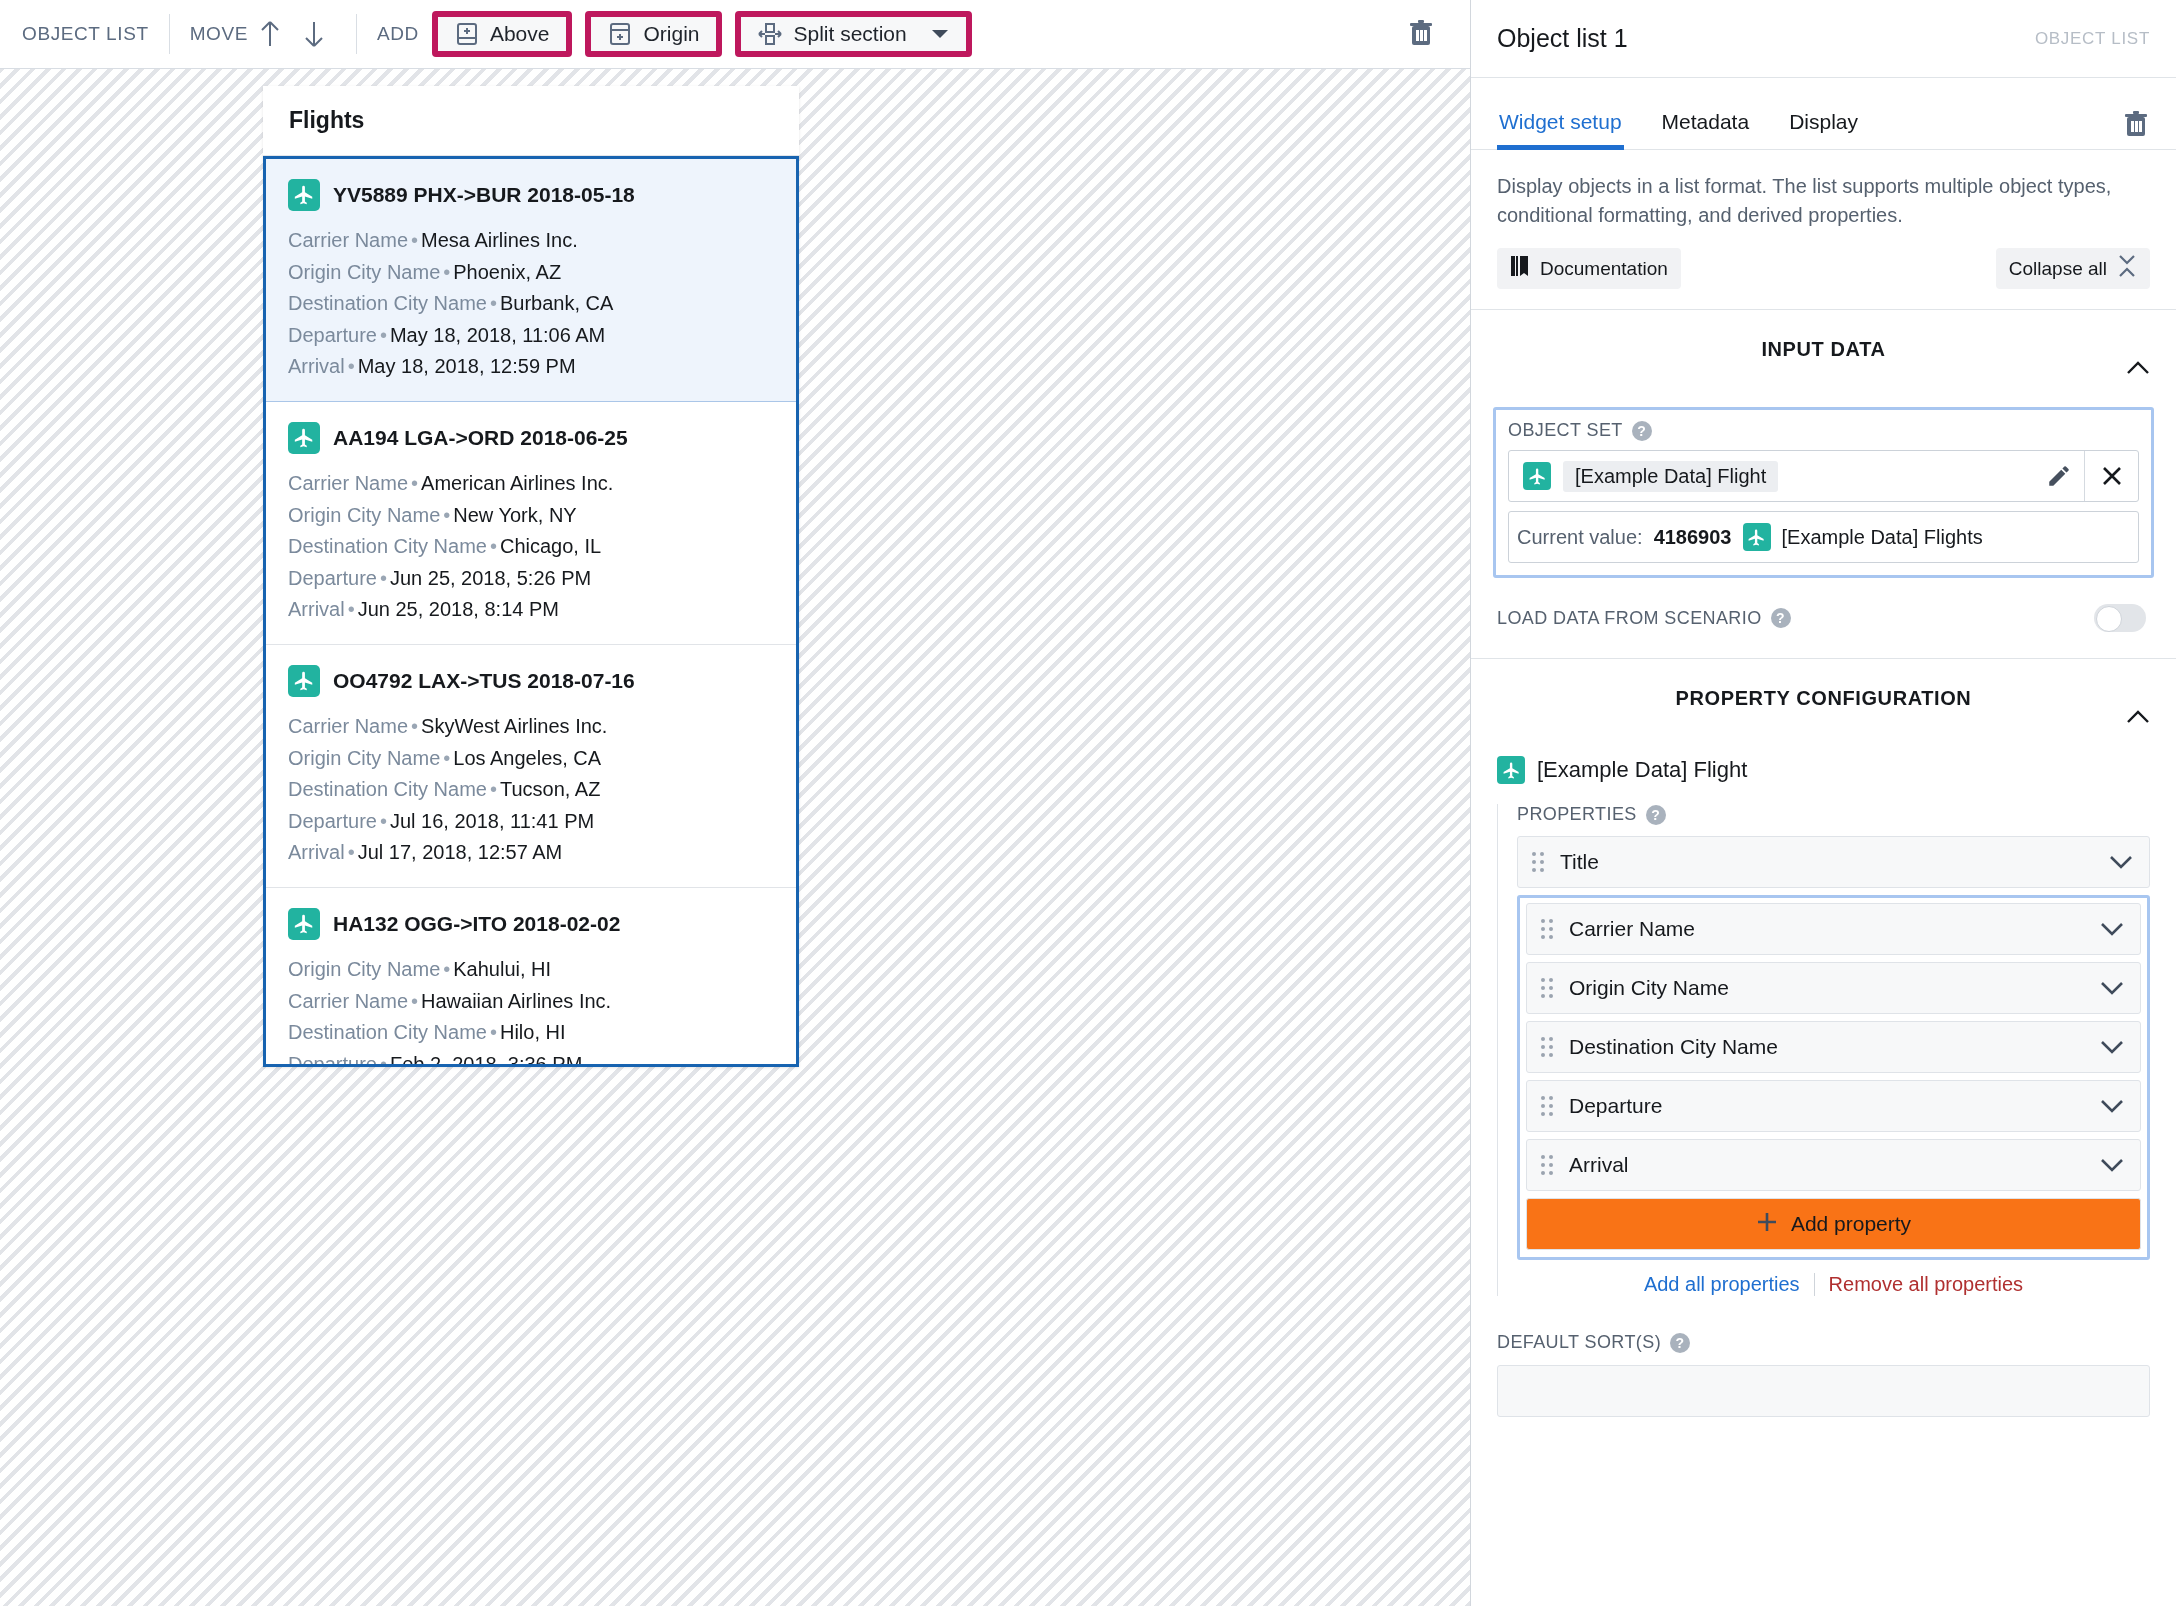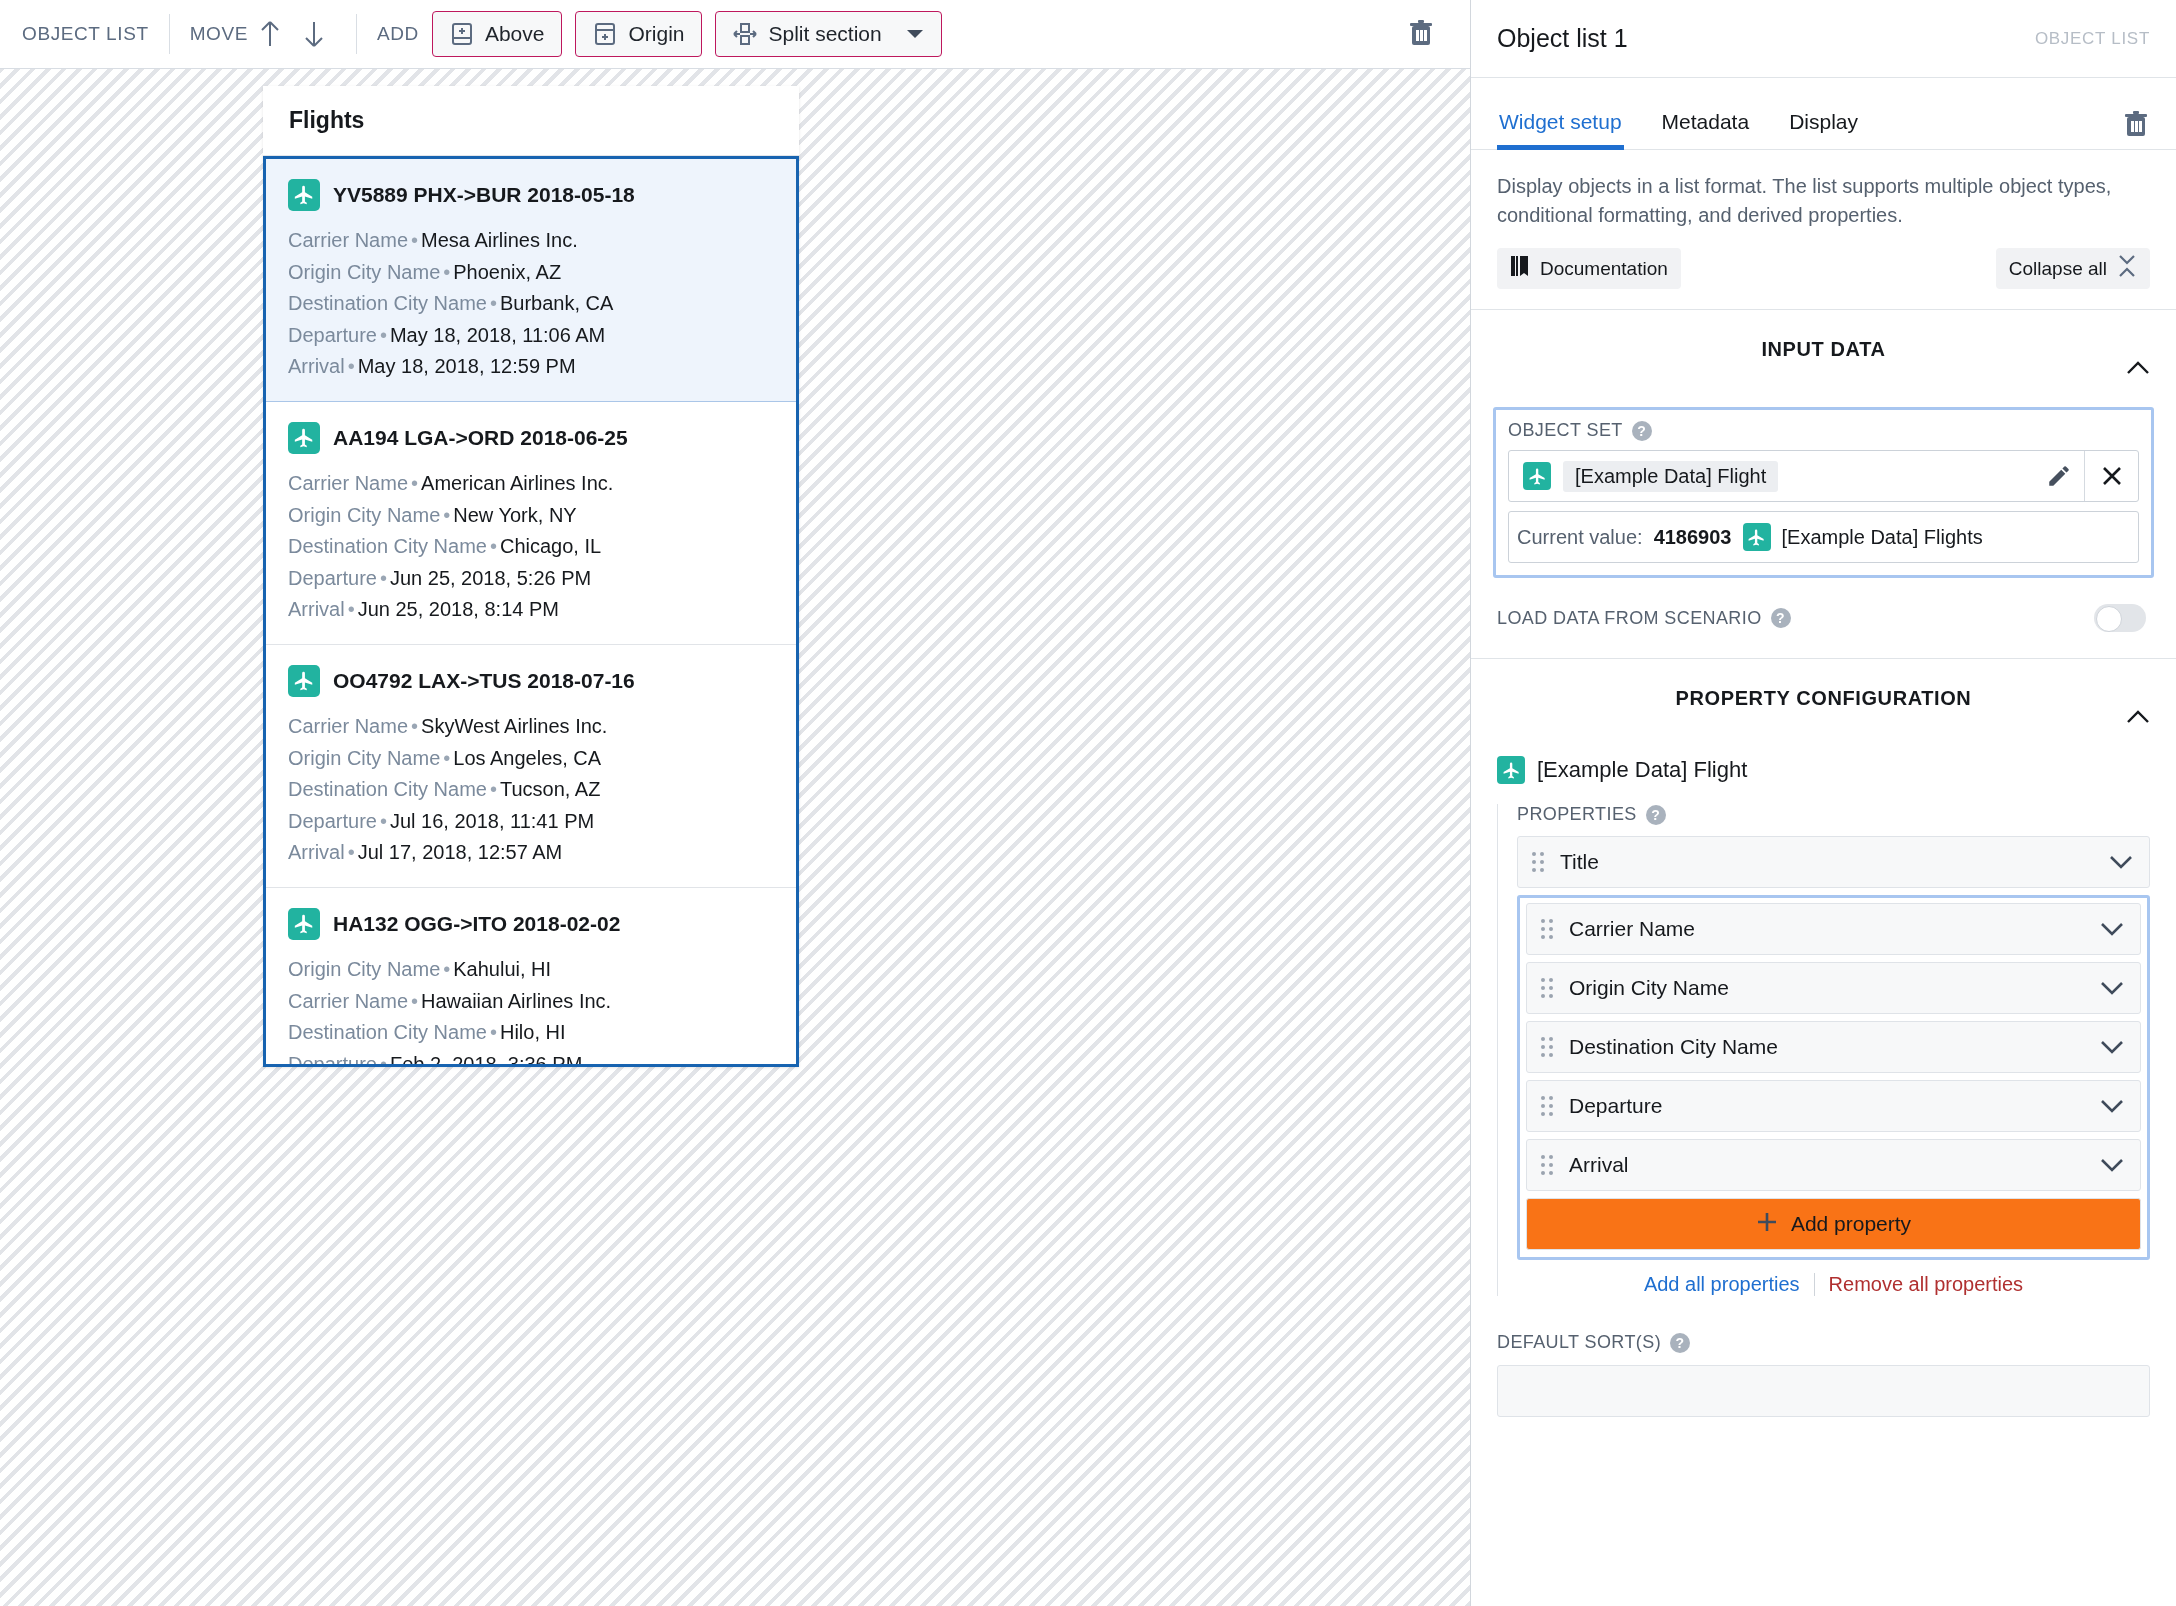--- a/index.html
+++ b/index.html
@@ -27,21 +27,21 @@
     font-weight: 400; white-space: nowrap;
   }
   .tb-sep { width: 1px; height: 40px; background: #d9dee4; margin: 0 20px; }
   .tb-arrow {
     width: 38px; height: 38px; display: flex; align-items: center; justify-content: center;
     cursor: pointer; margin: 0 3px;
   }
   .tb-arrow svg { display:block; }
   .tb-btn {
     height: 46px; display: flex; align-items: center; gap: 11px;
-    background: #f7f8f9; border: 1px solid #be185d; border-radius: 4px;
+    background: #f7f8f9; border: 6px solid #be185d; border-radius: 4px;
     padding: 0 17px; margin-left: 13px; cursor: pointer;
     font-size: 21px; color: #1f242b; white-space: nowrap;
   }
   .tb-btn .ic { display: flex; align-items: center; }
   .tb-caret { margin-left: 13px; display:flex; align-items:center; }
   .tb-trash {
     position: absolute; right: 30px; top: 50%; transform: translateY(-50%);
     width: 38px; height: 38px; display: flex; align-items: center; justify-content: center;
     cursor: pointer;
   }

